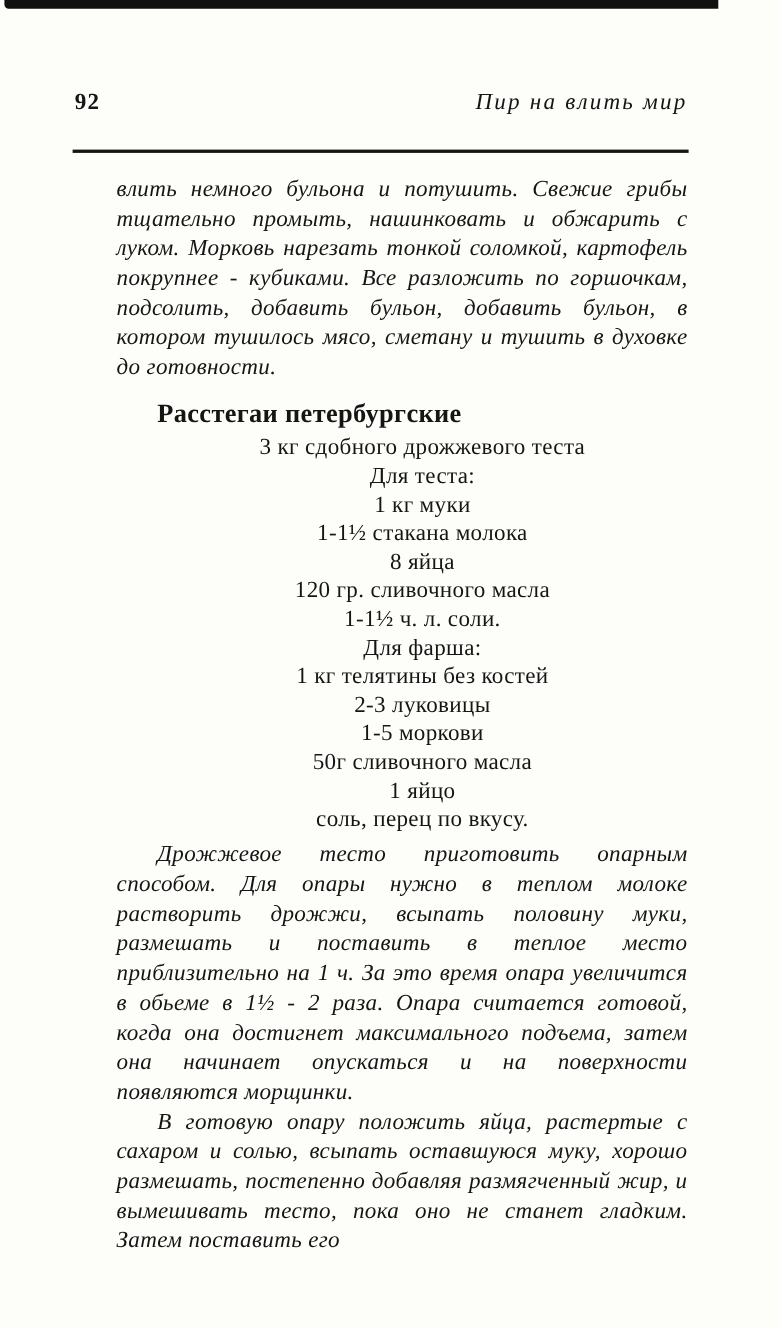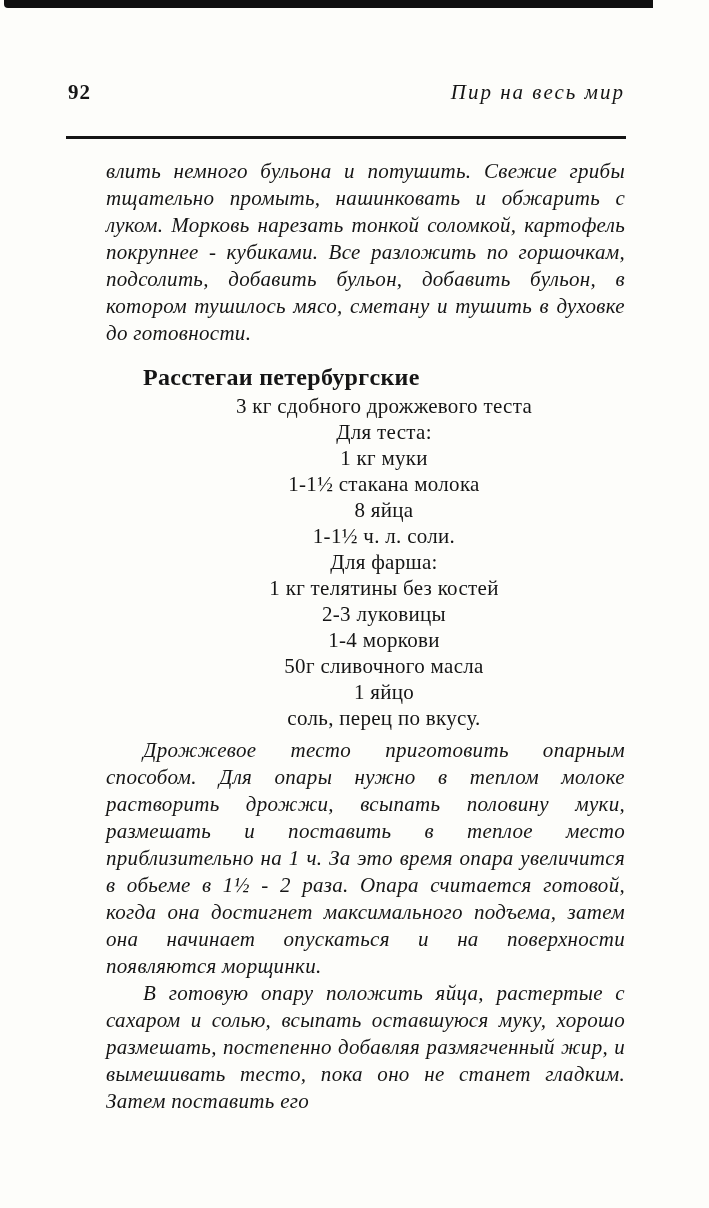--- a/index.html
+++ b/index.html
@@ -96,42 +96,43 @@
 </style>
 </head>
 <body>
 
 <div class="page">
 
   <div class="scan-edge-top"></div>
 
   <header class="page-header">
     <span class="page-number">92</span>
-    <span class="running-title">Пир на весь мир</span>
+    <span class="running-title">Пир на влить мир</span>
   </header>
 
   <div class="header-rule"></div>
 
   <main class="page-body">
 
     <p class="para italic no-indent">влить немного бульона и потушить. Свежие грибы тщательно промыть, нашинковать и обжарить с луком. Морковь нарезать тонкой соломкой, картофель покрупнее - кубиками. Все разложить по горшочкам, подсолить, добавить бульон, добавить бульон, в котором тушилось мясо, сметану и тушить в духовке до готовности.</p>
 
     <h2 class="recipe-title">Расстегаи петербургские</h2>
 
     <ul class="ingredients">
       <li>3 кг сдобного дрожжевого теста</li>
       <li>Для теста:</li>
       <li>1 кг муки</li>
       <li>1-1½ стакана молока</li>
       <li>8 яйца</li>
+      <li>120 гр. сливочного масла</li>
       <li>1-1½ ч. л. соли.</li>
       <li>Для фарша:</li>
       <li>1 кг телятины без костей</li>
       <li>2-3 луковицы</li>
-      <li>1-4 моркови</li>
+      <li>1-5 моркови</li>
       <li>50г сливочного масла</li>
       <li>1 яйцо</li>
       <li>соль, перец по вкусу.</li>
     </ul>
 
     <p class="para italic">Дрожжевое тесто приготовить опарным способом. Для опары нужно в теплом молоке растворить дрожжи, всыпать половину муки, размешать и поставить в теплое место приблизительно на 1 ч. За это время опара увеличится в обьеме в 1½ - 2 раза. Опара считается готовой, когда она достигнет максимального подъема, затем она начинает опускаться и на поверхности появляются морщинки.</p>
 
     <p class="para italic">В готовую опару положить яйца, растертые с сахаром и солью, всыпать оставшуюся муку, хорошо размешать, постепенно добавляя размягченный жир, и вымешивать тесто, пока оно не станет гладким. Затем поставить его</p>
 
   </main>

